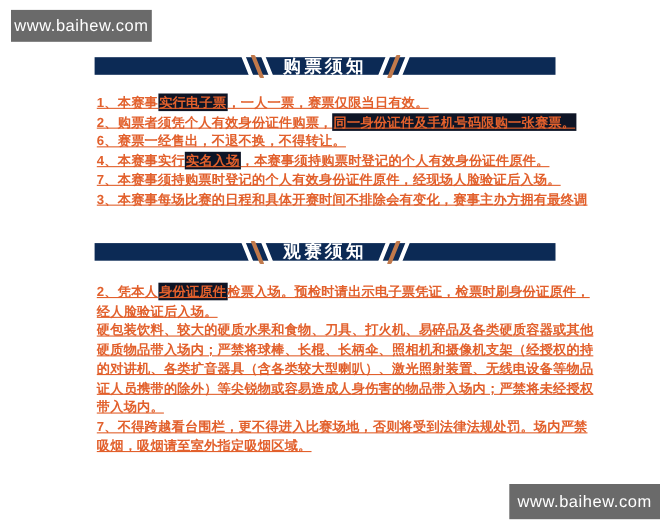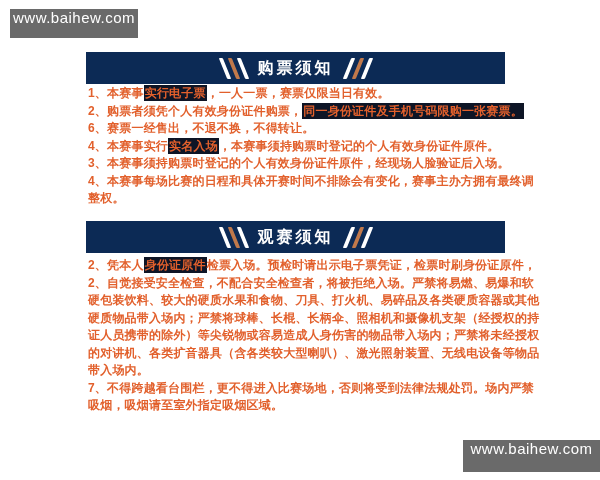--- a/index.html
+++ b/index.html
@@ -16,29 +16,29 @@
     position:relative;
     width:600px;height:480px;
     background:#ffffff;
     overflow:hidden;
     font-family:"Liberation Sans","DejaVu Sans",sans-serif;
   }
   .watermark{
     position:absolute;
     background:var(--watermark-bg);
     color:#ffffff;
-    display:flex;align-items:flex-start;justify-content:center;
+    display:flex;align-items:center;justify-content:center;
     font-size:15px;
     letter-spacing:0.5px;
   }
   .wm-top{left:10px;top:9px;width:128px;height:29px;}
   .wm-bottom{left:463px;top:440px;width:137px;height:32px;}
   .bar{
     position:absolute;
-    left:86px;width:419px;height:32px;
+    left:86px;width:419px;height:16px;
     background:var(--navy-bar);
     display:flex;align-items:center;justify-content:center;
     gap:13px;
   }
   .bar-1{top:52px;}
   .bar-2{top:221px;}
   .bar-title{
     color:#ffffff;
     font-size:16px;
     font-weight:bold;
@@ -62,20 +62,21 @@
     font-size:12px;
     font-weight:bold;
     letter-spacing:0.2px;
   }
   .body-1{top:85px;}
   .body-2{top:257px;}
   .line{
     height:17.5px;
     line-height:17.5px;
     white-space:nowrap;
+    text-decoration:underline;
   }
   .line .hl{
     background:var(--highlight-bg);
     padding:1px 1px;
   }
 </style>
 </head>
 <body>
 
 <div class="watermark wm-top">
@@ -93,45 +94,44 @@
       <i></i>
       <i class="o"></i>
       <i></i>
     </span>
 </div>
 <div class="notice-body body-1">
     <div class="line"><span>1、本赛事</span><span class="hl">实行电子票</span><span>，一人一票，赛票仅限当日有效。</span></div>
     <div class="line"><span>2、购票者须凭个人有效身份证件购票，</span><span class="hl">同一身份证件及手机号码限购一张赛票。</span></div>
     <div class="line"><span>6、赛票一经售出，不退不换，不得转让。</span></div>
     <div class="line"><span>4、本赛事实行</span><span class="hl">实名入场</span><span>，本赛事须持购票时登记的个人有效身份证件原件。</span></div>
-    <div class="line"><span>3、本赛事须持购票时登记的个人有效身份证件原件，经现场人脸验证后入场。</span></div>
-    <div class="line"><span>4、本赛事每场比赛的日程和具体开赛时间不排除会有变化，赛事主办方拥有最终调</span></div>
-    <div class="line"><span>整权。</span></div>
+    <div class="line"><span>7、本赛事须持购票时登记的个人有效身份证件原件，经现场人脸验证后入场。</span></div>
+    <div class="line"><span>3、本赛事每场比赛的日程和具体开赛时间不排除会有变化，赛事主办方拥有最终调</span></div>
   </div>
 
 <div class="bar bar-2">
   <span class="slashes left">
       <i></i>
       <i class="o"></i>
       <i></i>
     </span>
   <span class="bar-title">观赛须知</span>
   <span class="slashes right">
       <i></i>
       <i class="o"></i>
       <i></i>
     </span>
 </div>
 <div class="notice-body body-2">
     <div class="line"><span>2、凭本人</span><span class="hl">身份证原件</span><span>检票入场。预检时请出示电子票凭证，检票时刷身份证原件，</span></div>
-    <div class="line"><span>2、自觉接受安全检查，不配合安全检查者，将被拒绝入场。严禁将易燃、易爆和软</span></div>
+    <div class="line"><span>经人脸验证后入场。</span></div>
     <div class="line"><span>硬包装饮料、较大的硬质水果和食物、刀具、打火机、易碎品及各类硬质容器或其他</span></div>
     <div class="line"><span>硬质物品带入场内；严禁将球棒、长棍、长柄伞、照相机和摄像机支架（经授权的持</span></div>
+    <div class="line"><span>的对讲机、各类扩音器具（含各类较大型喇叭）、激光照射装置、无线电设备等物品</span></div>
     <div class="line"><span>证人员携带的除外）等尖锐物或容易造成人身伤害的物品带入场内；严禁将未经授权</span></div>
-    <div class="line"><span>的对讲机、各类扩音器具（含各类较大型喇叭）、激光照射装置、无线电设备等物品</span></div>
     <div class="line"><span>带入场内。</span></div>
     <div class="line"><span>7、不得跨越看台围栏，更不得进入比赛场地，否则将受到法律法规处罚。场内严禁</span></div>
     <div class="line"><span>吸烟，吸烟请至室外指定吸烟区域。</span></div>
   </div>
 
 <div class="watermark wm-bottom">
   <span>www.baihew.com</span>
 </div>
 
 </body></html>

